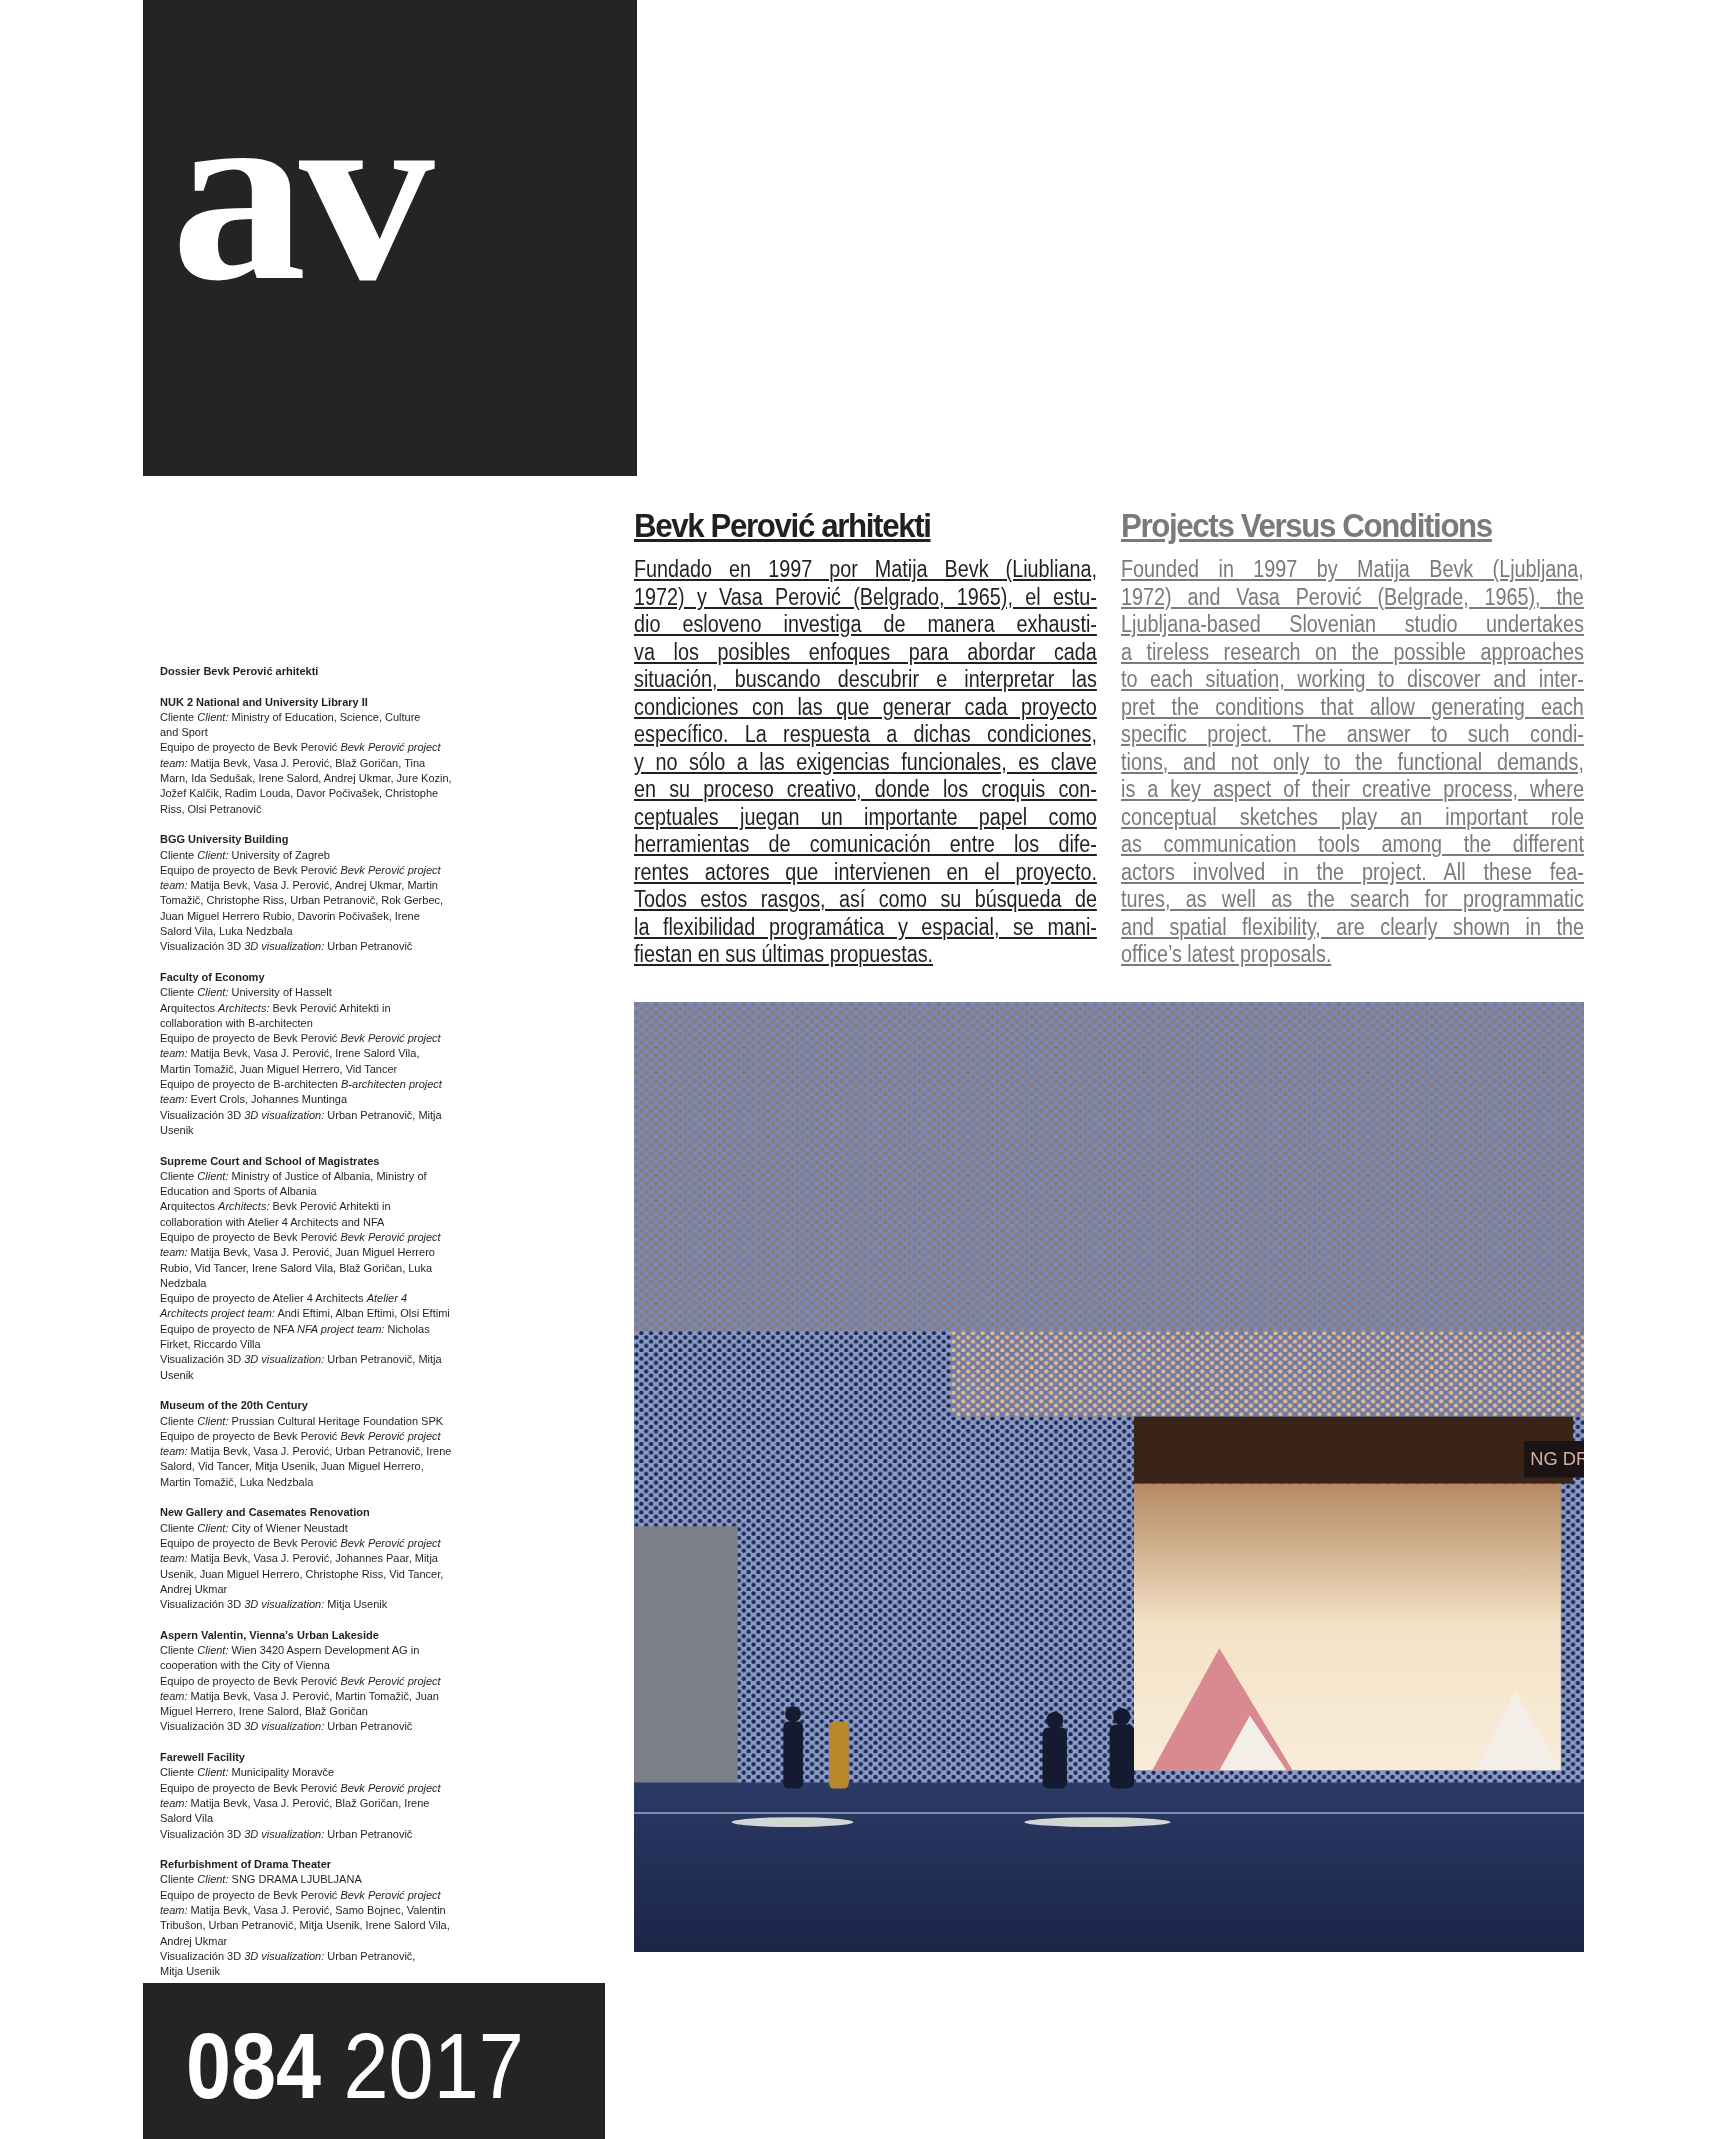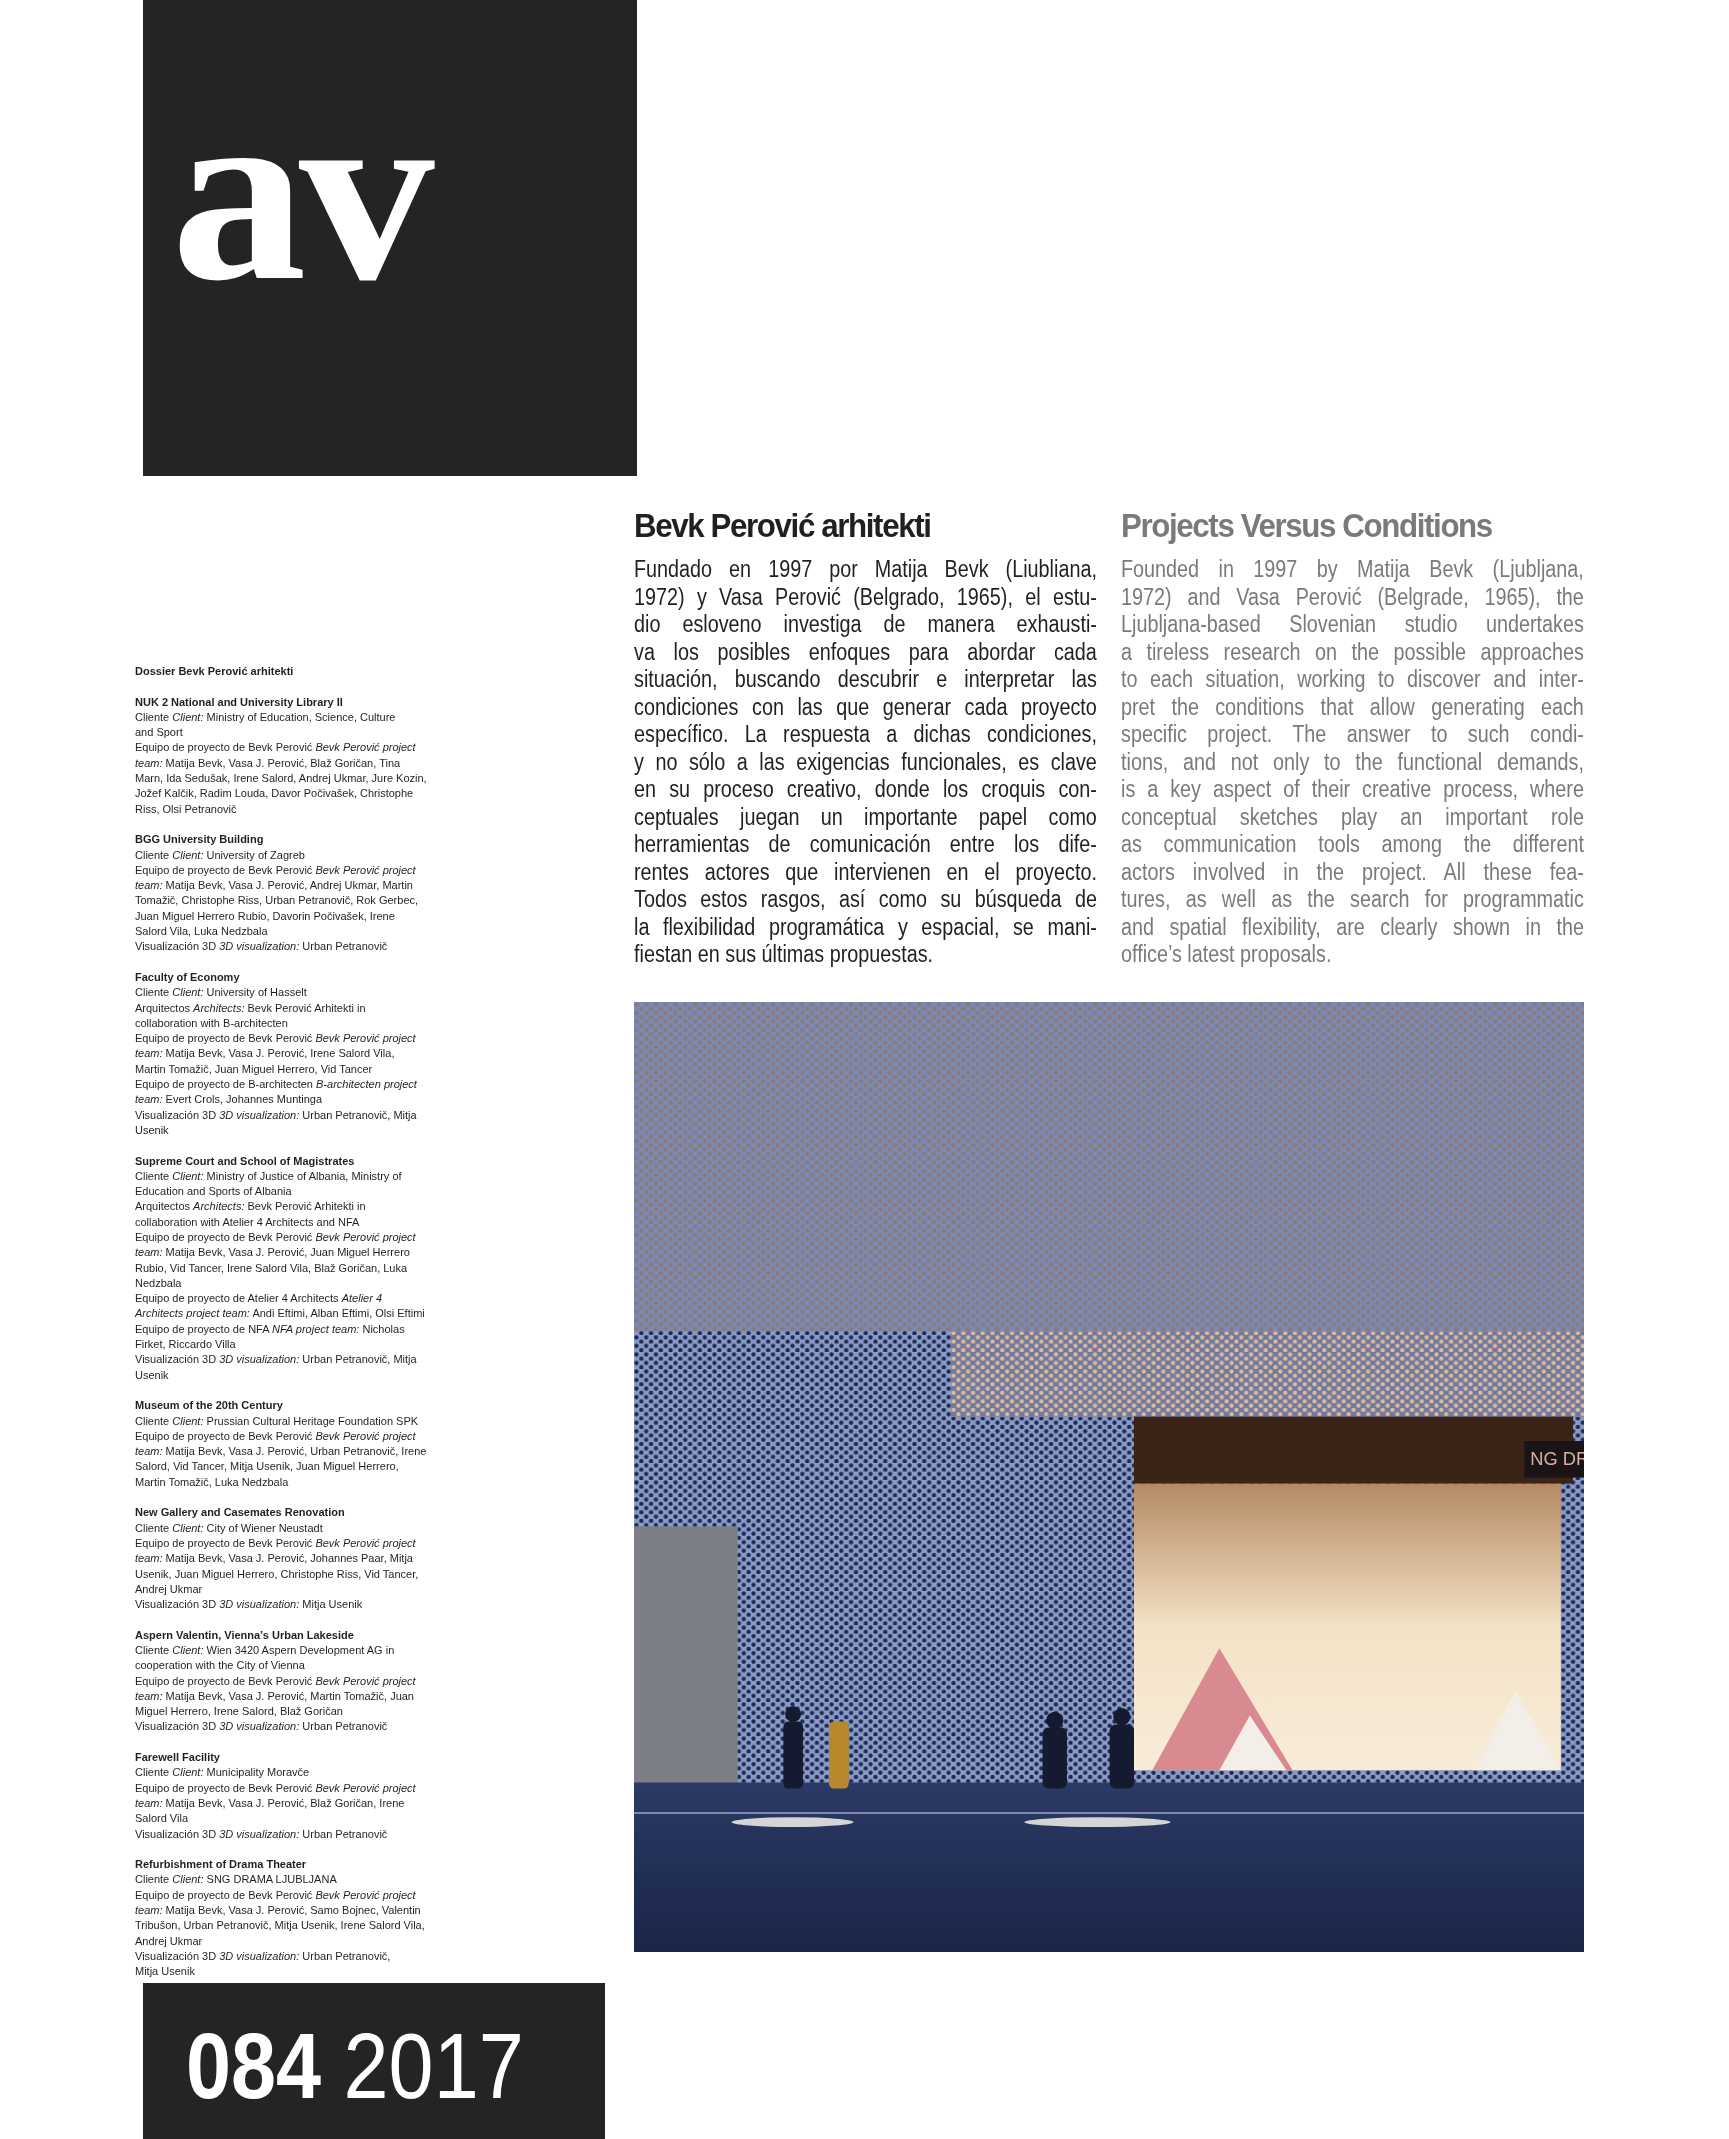--- a/index.html
+++ b/index.html
@@ -6,27 +6,27 @@
   body { width:1729px; height:2140px; position:relative; overflow:hidden; font-family:"Liberation Sans", sans-serif; color:#231f20; }
 
   .masthead { position:absolute; left:143px; top:0; width:462px; height:476px; background:#252425;padding-left:32px; }
   .mast-av { position:absolute; left:27.5px; top:64px; font-family:"Liberation Serif", serif; font-weight:700; color:#fff; font-size:256px; line-height:1; letter-spacing:-7.3px; transform:scaleX(1.06); transform-origin:left top; }
   .mast-pro { position:absolute; left:37px; top:317px; color:#fff; font-size:68px; line-height:1; letter-spacing:-0.6px; }
 
   .footer-box { position:absolute; left:143px; top:1983px; width:462px; height:178px; background:#252425; color:#fff; }
   .issue { position:absolute; left:43px; top:37px; font-size:92px; line-height:1; white-space:nowrap; transform:scaleX(0.88); transform-origin:left top; }
   .issue .num { font-weight:700; }
 
-  .credits { position:absolute; left:135px; top:664px; width:348px; font-size:11px; line-height:15.3px; color:#231f20; }
+  .credits { position:absolute; left:160px; top:664px; width:348px; font-size:11px; line-height:15.3px; color:#231f20; }
   .credits .line { display:block; white-space:nowrap; }
   .credits .title { font-weight:700; }
   .credits .block { margin-bottom:15.3px; }
   .credits i { font-style:italic; }
 
-  .col { position:absolute; top:506px; width:464px; }
+  .col { position:absolute; top:506px; width:464px;text-decoration:underline; }
   .col-es { left:634px; color:#231f20; }
   .col-en { left:1121px; color:#7a7a7c; }
   .col h1 { margin:0; font-size:34px; font-weight:700; letter-spacing:-1.5px; line-height:38px; height:50px; transform:scaleX(0.92); transform-origin:left top; white-space:nowrap; }
   .col .body { font-size:23px; line-height:27.5px; }
   .col .body span { display:block; white-space:nowrap; text-align:justify; text-align-last:justify; transform:scaleX(0.86); transform-origin:left top; width:116%; }
   .col .body span.last { text-align-last:left; }
 
   .hero { position:absolute; left:634px; top:1002px; width:950px; height:950px; overflow:hidden; background:#3a4b7a; }
   .hero svg { display:block; }
 </style>

